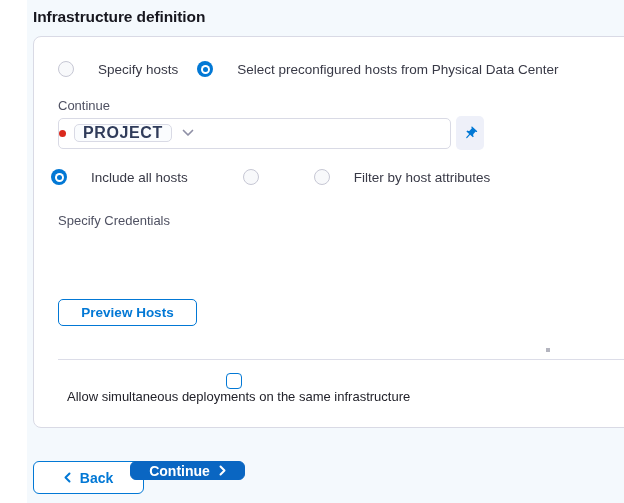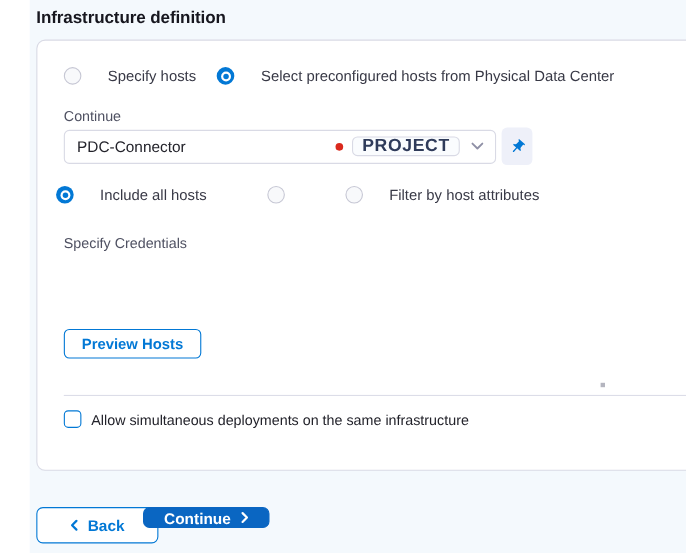--- a/index.html
+++ b/index.html
@@ -51,41 +51,41 @@
     background:#eef0f9; display:flex; align-items:center; justify-content:center; cursor:pointer;
   }
   .pin-btn svg { transform:rotate(42deg); }
   .key-wrap { flex:none; margin-left:10px; display:flex; align-items:center; }
   .secret-text { margin-left:9px; font-size:14px; color:#383946; white-space:nowrap; }
   .field-cap { position:absolute; right:0; top:0; width:9px; height:100%; background:#fff; border-radius:0 5px 5px 0; }
   
   .btn { display:flex; align-items:center; justify-content:center; cursor:pointer;
          border-radius:6px; font-weight:700; }
   .preview-btn {
-    position:absolute; left:24px; top:262px; width:125px; height:27px; border-radius:5px;
+    position:absolute; left:24px; top:262px; width:139px; height:27px; border-radius:5px;
     background:#fff; border:1px solid var(--primary,#0278d5);
     color:var(--primary,#0278d5); font-size:13.5px;
   }
   .back-btn {
     position:absolute; left:33px; top:461px; width:111px; height:33px;
     background:#fff; border:1px solid var(--primary,#0278d5);
     color:var(--primary,#0278d5); font-size:14px;align-items:center;
   }
   .continue-btn {
     position:absolute; left:130px; top:461px; width:115px; height:19px;
     background:var(--continue-bg,#0a66c2); border:1px solid var(--continue-bg,#0a66c2);
     color:#fff; font-size:14px;
   }
   .btn .chev-ico { display:flex; align-items:center; }
   .back-btn .chev-ico { margin-right:9px; }
   .continue-btn .chev-ico { margin-left:9px; }
   
   .divider { position:absolute; left:24px; right:0; top:322px; height:1px; background:#dcdde8; }
   .stray-mark { position:absolute; left:512px; top:311px; width:4px; height:4px; background:#9b9caa; opacity:0.75; }
-  .checkbox-row { position:absolute; left:24px; top:336px; display:flex; align-items:center; cursor:pointer; }
+  .checkbox-row { position:absolute; left:24px; top:336px; display:flex; align-items:center; cursor:pointer;flex-direction:column; }
   .checkbox { width:16px; height:16px; border:1.6px solid var(--primary,#0278d5); border-radius:4px; background:#fff; flex:none; }
   .checkbox-label { margin-left:9px; font-size:13px; color:#22222a; }
 </style>
 </head>
 <body>
 
 <div class="screen">
   <div class="left-strip"></div>
 
   <div class="page-title">Infrastructure definition</div>
@@ -103,21 +103,20 @@
               <span class="radio-dot"></span>
             </span>
           </span>
         <span class="radio-label">Select preconfigured hosts from Physical Data Center</span>
       </div>
     </div>
 
     <div class="form-label" style="left:24px; top:61px;">Continue</div>
     <div class="field-row" style="left:24px; top:79px;">
       <div class="field">
-        <span class="field-value">PDC-Connector</span>
         <span class="status-dot"></span>
         <span class="scope-badge">PROJECT</span>
         <span class="chev-wrap">
           <svg width="12" height="8" viewBox="0 0 12 8">
               <polyline points="1.5,1.5 6,6 10.5,1.5" fill="none" stroke="#8f90a6" stroke-width="1.7" stroke-linecap="round" stroke-linejoin="round"></polyline>
             </svg>
         </span>
       </div>
       <div class="pin-btn">
         <svg width="15" height="15" viewBox="0 0 24 24" fill="#0278d5">

